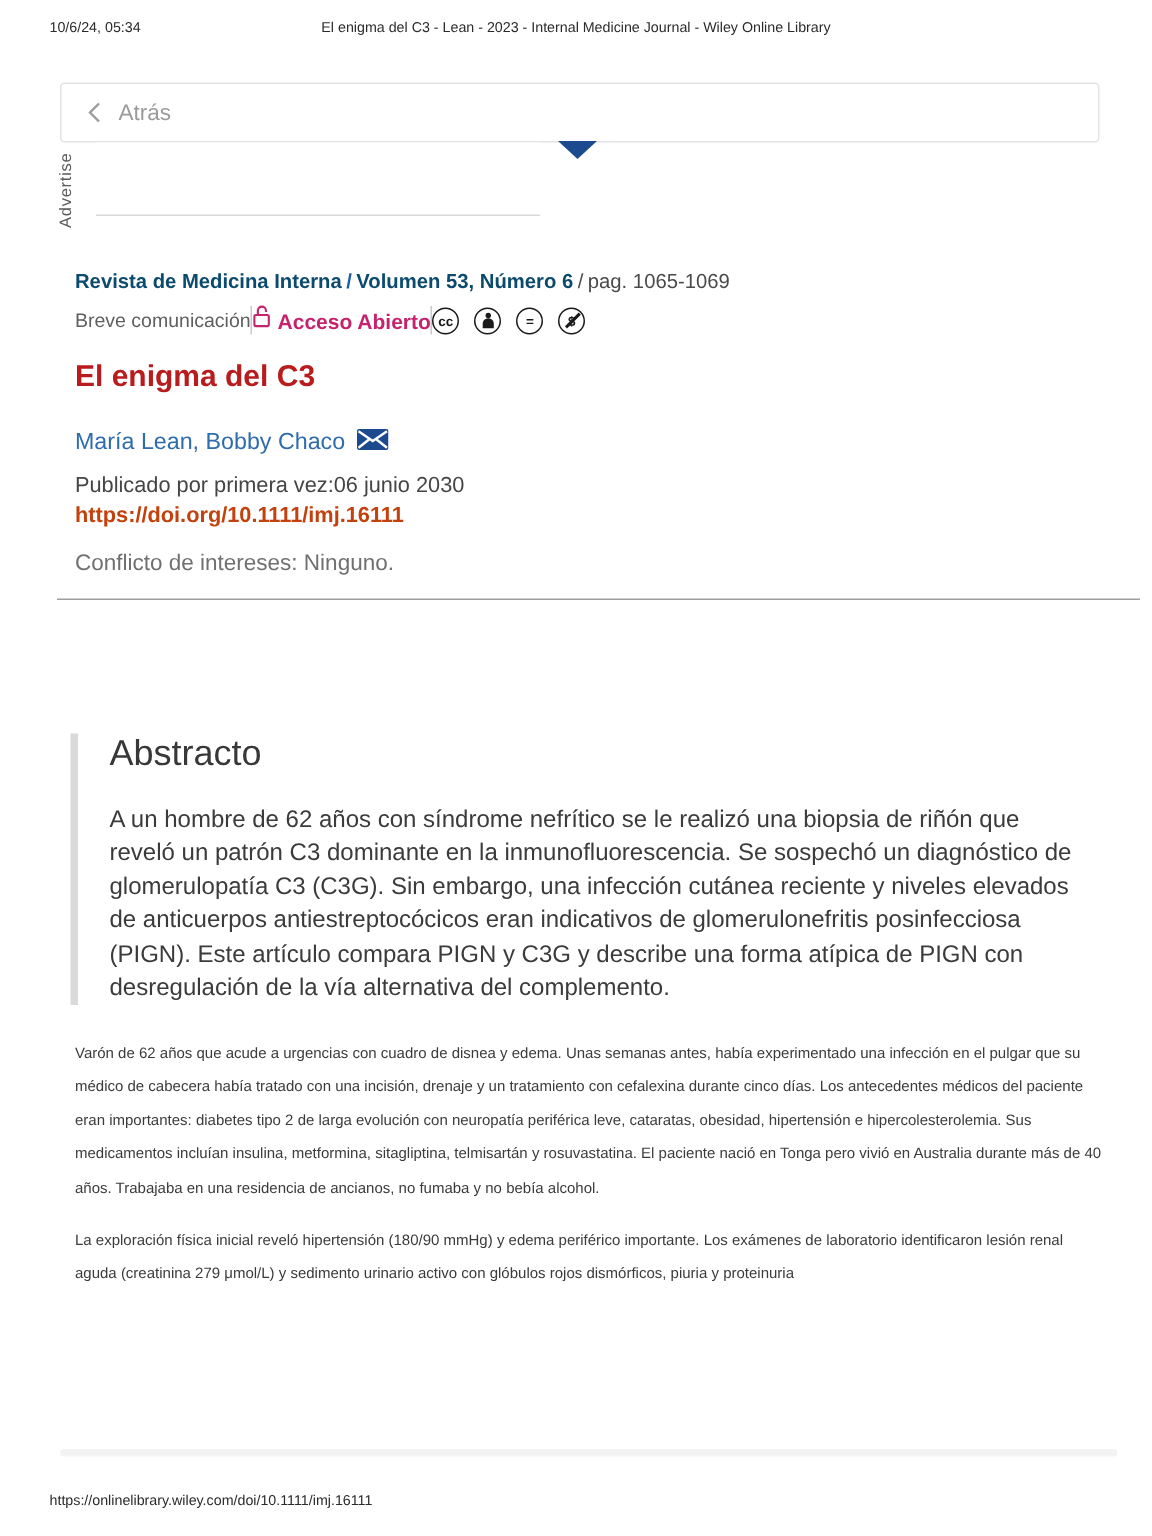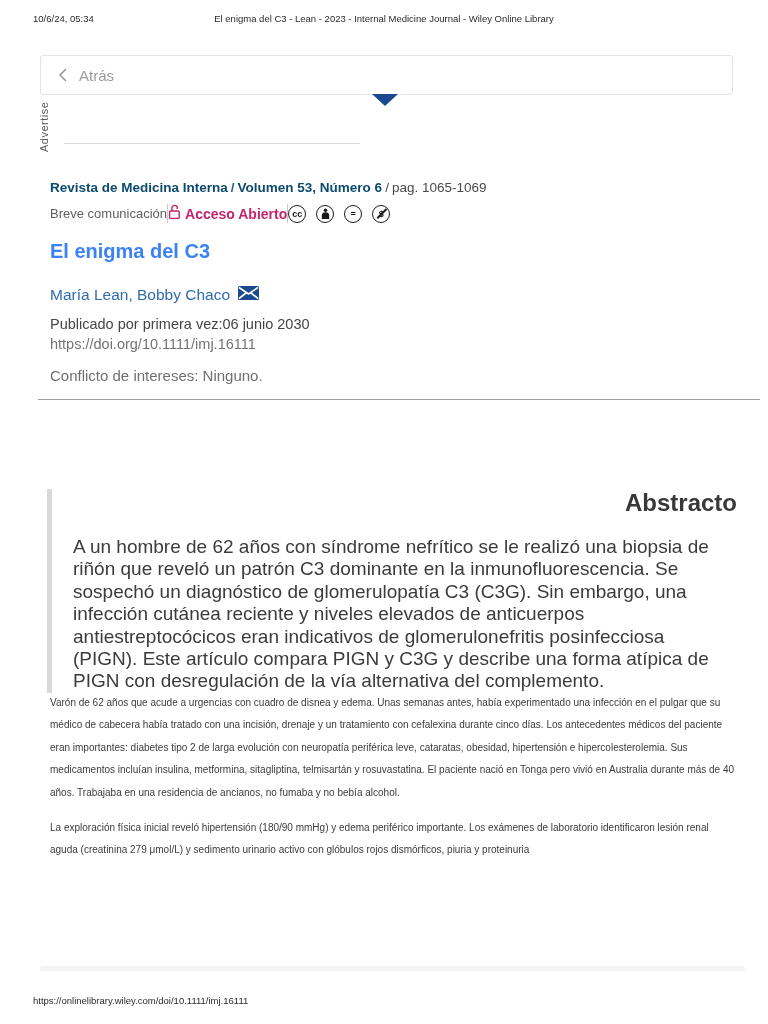--- a/index.html
+++ b/index.html
@@ -85,60 +85,59 @@
     font-size:9px; font-weight:bold; color:#1a1a1a;
   }
   .cc-circle .slash {
     position:absolute; left:7.5px; top:1px;
     width:1.5px; height:13px; background:#1a1a1a;
     transform:rotate(45deg);
   }
   
   .article-title {
     position:absolute; left:50px; top:240px;
-    font-size:20px; font-weight:bold; color:#3b82f6;
+    font-size:20px; font-weight:bold; color:#b91c1c;
   }
   .authors-row {
     position:absolute; left:50px; top:286px;
     display:flex; align-items:flex-start; gap:8px;
     font-size:15.5px; color:#2f6cad;
     cursor:pointer;
   }
   .published-line {
     position:absolute; left:50px; top:316px;
     font-size:14.5px; color:#454545;
   }
   .doi-link {
     position:absolute; left:50px; top:336px;
-    font-size:14.5px; font-weight:normal; color:#737373;
+    font-size:14.5px; font-weight:bold; color:#c2410c;
     cursor:pointer;
   }
   .conflict-line {
     position:absolute; left:50px; top:367px;
     font-size:15px; color:#707070;
   }
   .section-divider {
     position:absolute; left:38px; top:399px;
     width:722px; height:1px; background:#9e9e9e;
   }
   
   .abstract-block {
     position:absolute; left:47px; top:489px;
     width:690px;
     border-left:5px solid #d9d9d9;
     padding-left:21px;
   }
   .abstract-title {
-    font-size:24px; font-weight:700; color:#383838;
+    font-size:24px; font-weight:400; color:#383838;
     margin-bottom:19px;
-    text-align:right;
   }
   .abstract-text {
     width:650px;
-    font-size:19px; line-height:22.4px; color:#3b3b3b;
+    font-size:16px; line-height:22.4px; color:#3b3b3b;
   }
   
   .body-text {
     position:absolute; left:50px; top:692px;
     width:688px;
   }
   .body-text p {
     font-size:10px; line-height:22.4px; color:#3b3b3b;
   }
   .body-text p + p { margin-top:13px; }

